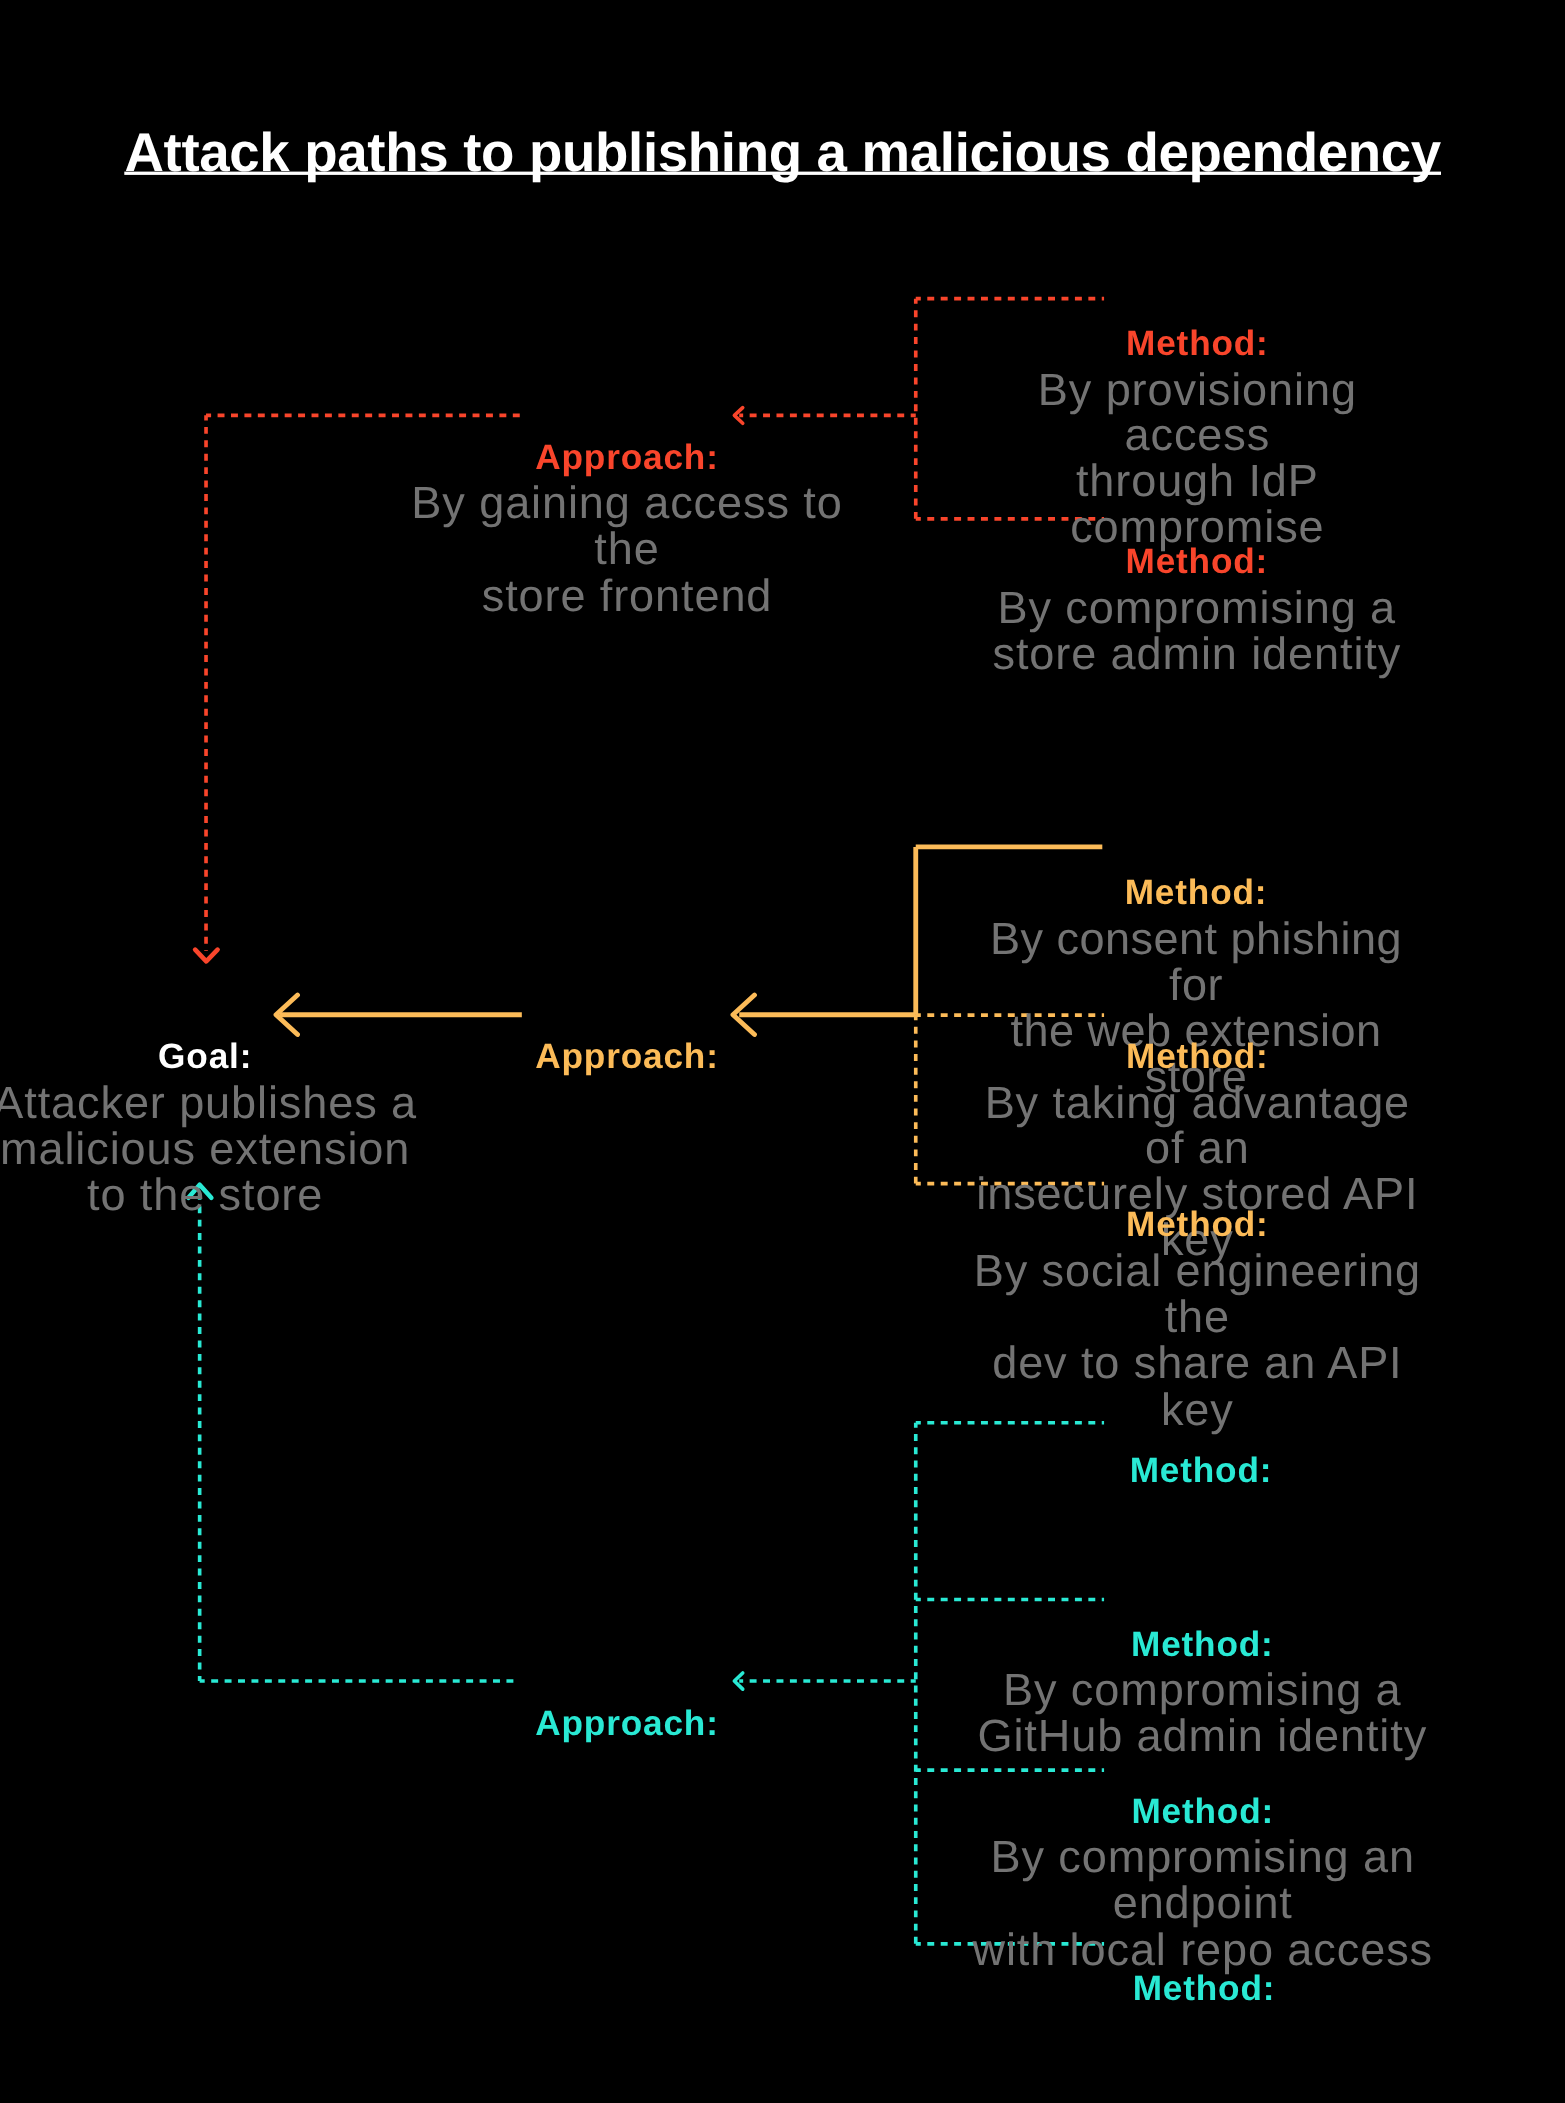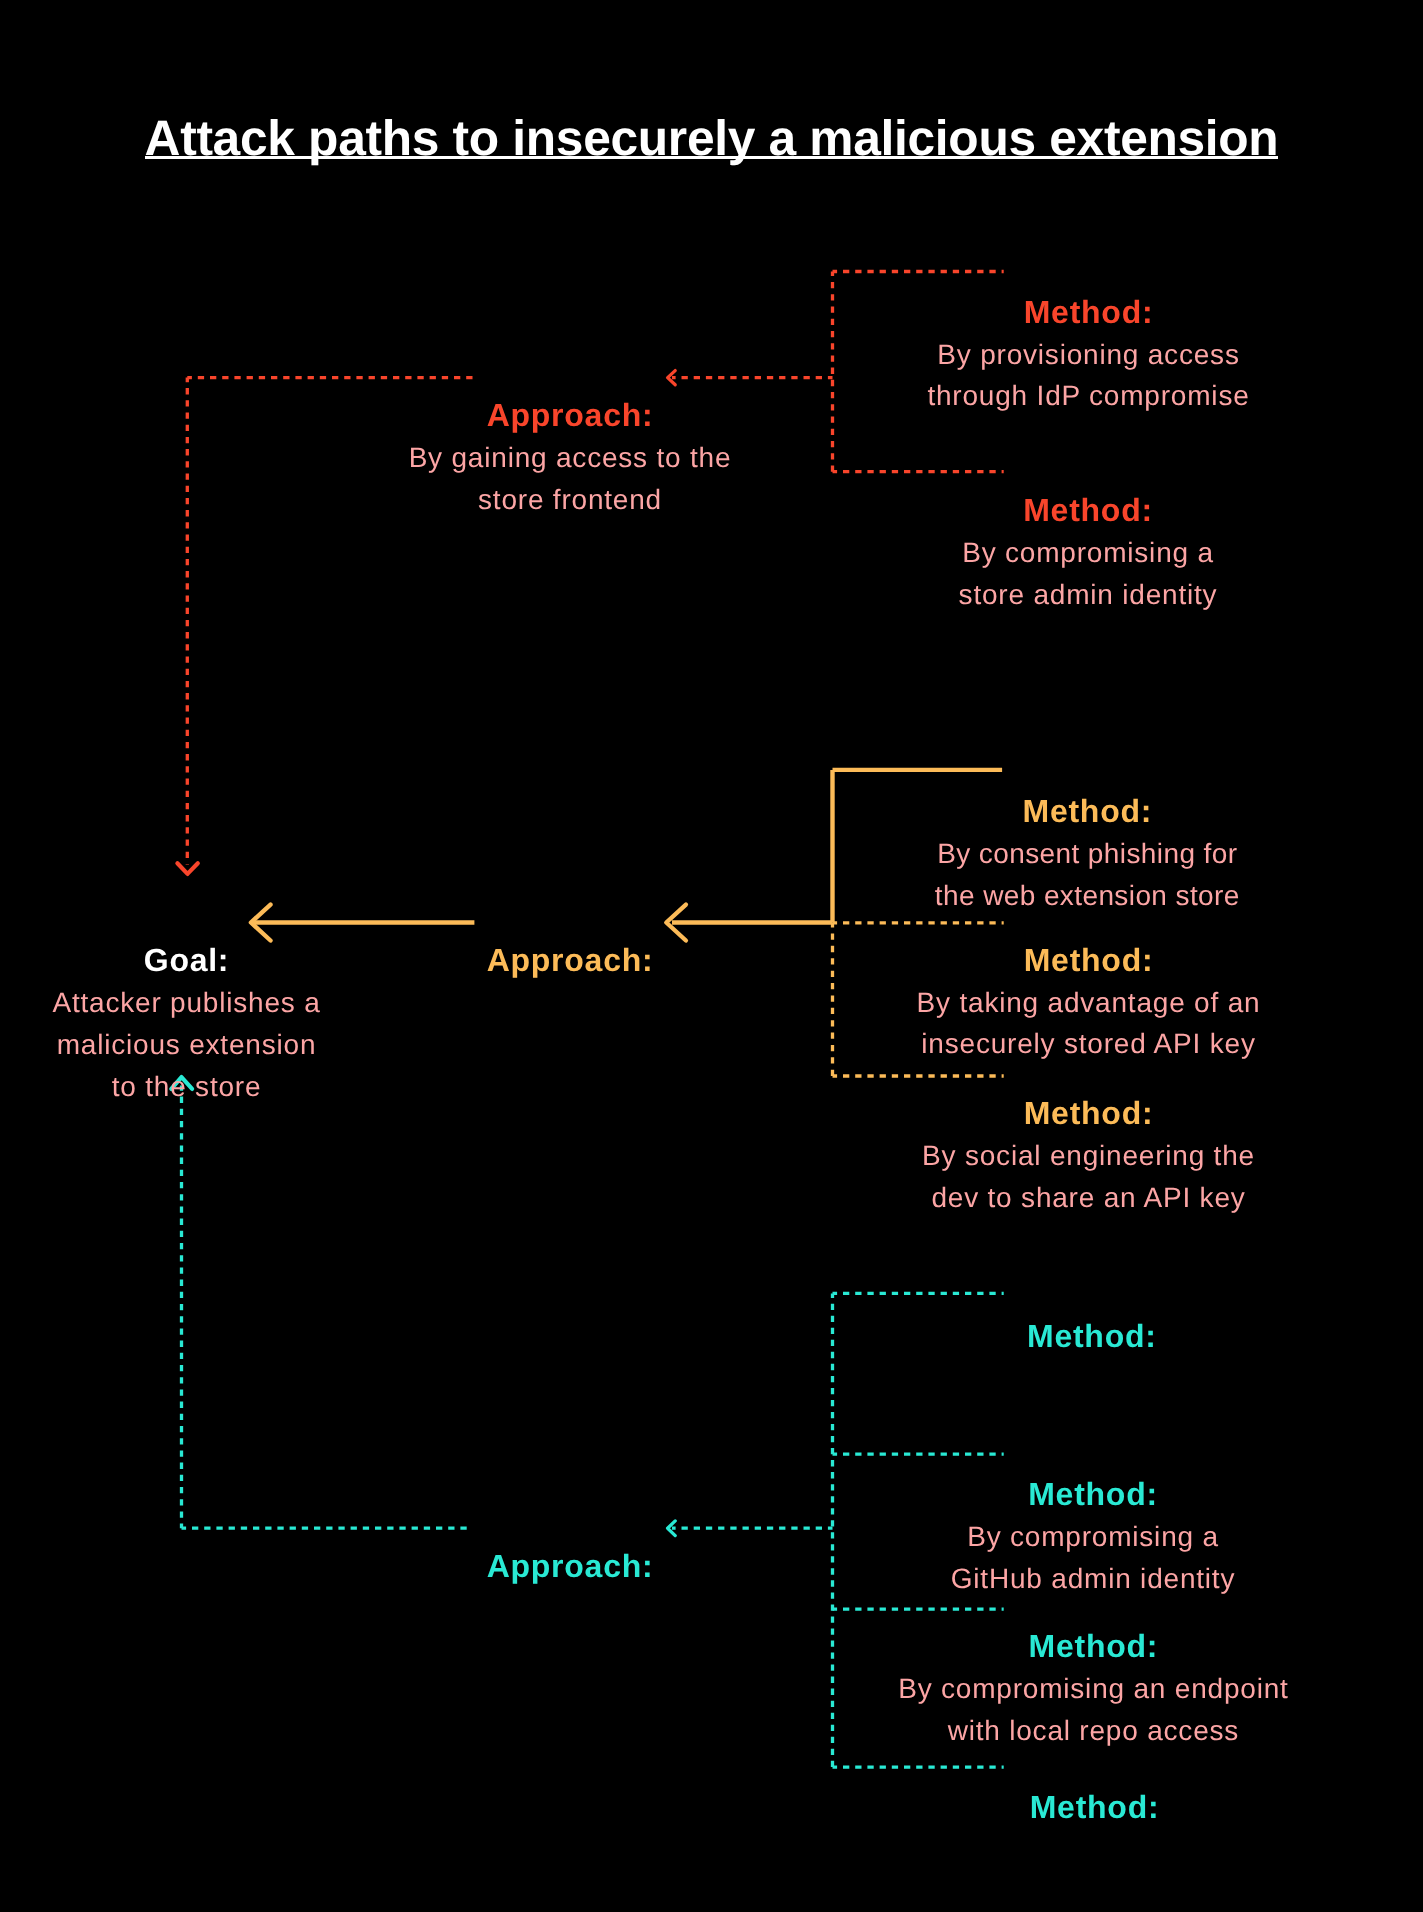--- a/index.html
+++ b/index.html
@@ -10,29 +10,29 @@
   #canvas{position:absolute;left:0;top:0;width:1423px;height:1912px;background:#000;}
   svg.lines{position:absolute;left:0;top:0;width:1423px;height:1912px;pointer-events:none;}
 
   .page-title{position:absolute;left:0;top:0;width:1423px;text-align:center;
      font-size:49.7px;font-weight:bold;letter-spacing:-0.31px;color:#fff;line-height:1;}
   .page-title .u{display:inline-block;position:relative;}
   .page-title .u::after{content:"";position:absolute;left:0;right:0;top:42px;height:3px;background:#fff;}
 
   .node{position:absolute;text-align:center;margin-top:39px;}
   .node .lbl{font-weight:bold;font-size:32px;line-height:43px;letter-spacing:0.75px;white-space:nowrap;}
-  .node .txt{font-size:28px;line-height:41.9px;color:#fca5a5;letter-spacing:0.8px;font-weight:normal;}
+  .node .txt{font-size:41px;line-height:41.9px;color:#737373;letter-spacing:0.8px;font-weight:normal;}
   .node .txt.hi{font-weight:normal;letter-spacing:0.4px;}
 </style>
 </head>
 <body>
 
 <div id="canvas" style="background-color: rgb(0, 0, 0);">
 
-  <div class="page-title" style="top: 114px; color: rgb(255, 255, 255);"><span class="u">Attack paths to insecurely a malicious extension</span></div>
+  <div class="page-title" style="top: 114px; color: rgb(255, 255, 255);"><span class="u">Attack paths to publishing a malicious dependency</span></div>
 
   <svg class="lines" viewBox="0 0 1423 1912">
 
     <g stroke-width="3.3" fill="none" stroke-dasharray="6.3 5.9" stroke-dashoffset="1.7" stroke="#F9452B">
       <path d="M832.5 271.5 H1003.7"></path>
       <path d="M832.5 471.7 H1003.7"></path>
       <path d="M832.5 271.5 V471.7" stroke-dasharray="6.3 5.925"></path>
       <path d="M832.5 377.6 H672"></path>
       <path d="M187.3 377.6 H472.5"></path>
       <path d="M187.3 377.6 V864.6"></path>

